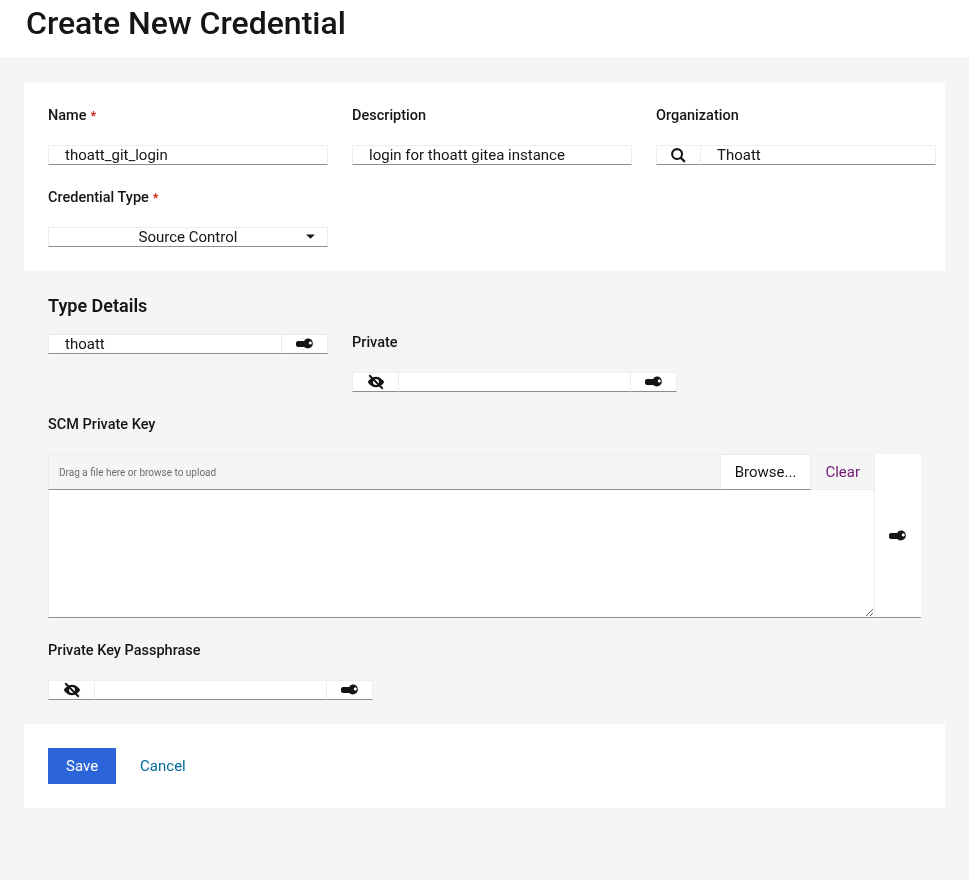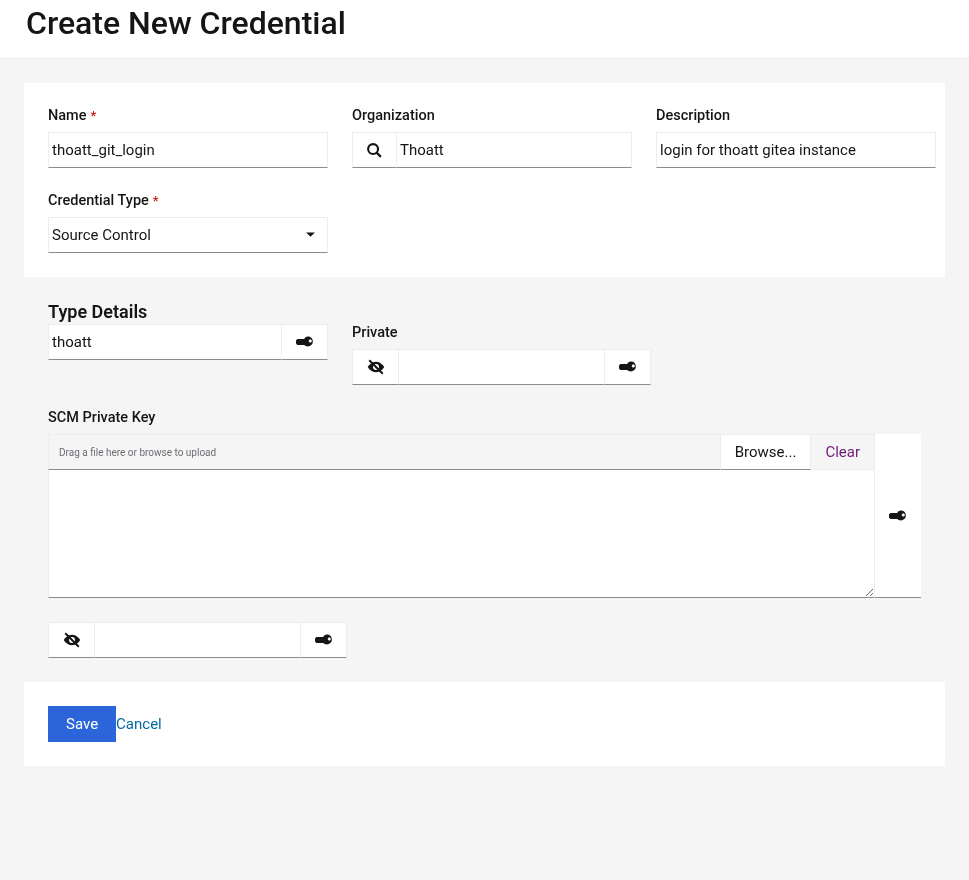--- a/index.html
+++ b/index.html
@@ -33,48 +33,49 @@
 .row {
   display: flex;
   gap: 24px;
   margin-bottom: 24px;
 }
 .row:last-child { margin-bottom: 0; margin-top: 11px; }
 .field {
   display: flex;
   flex-direction: column;
   flex: 1;
+  gap: 13px;
 }
 .field.fixed { flex: 0 0 280px; }
 .field-label {
   font-size: 14.5px;
   font-weight: 500;
   margin-bottom: 8px;
   color: #151515;
 }
 .req-star {
   color: #c9190b;
   margin-left: 4px;
   font-size: 13px;
 }
 .text-input, .select-input {
-  height: 36px;
-  border: 1px solid #ededed;
-  border-bottom: 1px solid #8a8d90;
-  background: #fff;
-  padding: 0 3px;
+  height: 20px;
+  border: 1px solid #ededed;
+  border-bottom: 1px solid #8a8d90;
+  background: #fff;
+  padding: 0 16px;
   font-size: 15px;
   color: #151515;
   outline: none;
   font-family: inherit;
 }
 .select-wrap {
   position: relative;
 }
-.select-input { width: 100%; cursor: pointer; }
+.select-input { width: 100%; cursor: pointer; text-align: center; }
 .select-caret {
   position: absolute;
   right: 12px;
   top: 50%;
   transform: translateY(-50%);
   pointer-events: none;
 }
 .lookup-wrap {
   display: flex;
   align-items: stretch;
@@ -90,21 +91,21 @@
   justify-content: center;
   cursor: pointer;
 }
 .lookup-input {
   flex: 1;
   border-left: 1px solid #ededed;
 }
 .section-heading {
   font-size: 18px;
   font-weight: 600;
-  margin-bottom: 2px;
+  margin-bottom: 18px;
 }
 .input-group {
   display: flex;
   align-items: stretch;
 }
 .addon {
   width: 46px;
   border: 1px solid #ededed;
   border-bottom: 1px solid #8a8d90;
   background: #fff;
@@ -169,20 +170,21 @@
   width: 46px;
   background: #fff;
   display: flex;
   align-items: center;
   justify-content: center;
   cursor: pointer;
   border-bottom: 1px solid #8a8d90;
 }
 .actions {
   display: flex;
+  gap: 24px;
   align-items: center;
   padding: 24px;
 }
 .btn {
   height: 36px;
   padding: 0 18px;
   font-size: 15px;
   border: none;
   cursor: pointer;
   font-family: inherit;
@@ -206,34 +208,34 @@
 <div class="outer-wrap">
   <div class="panel">
 
     <div class="panel-section">
       <div class="row">
         <div class="field fixed">
           <div class="field-label"><span>Name</span><span class="req-star">*</span></div>
           <input class="text-input" type="text" value="thoatt_git_login" style="">
         </div>
         <div class="field fixed">
+          <div class="field-label">Description</div>
+          <input class="text-input" type="text" value="login for thoatt gitea instance" style="">
+        </div>
+        <div class="field fixed">
           <div class="field-label">Organization</div>
           <div class="lookup-wrap">
             <div class="lookup-btn">
               <svg width="17" height="17" viewBox="0 0 24 24" fill="none" stroke="#151515" stroke-width="3">
                   <circle cx="10" cy="10" r="7"></circle>
                   <line x1="21" y1="21" x2="15" y2="15"></line>
                 </svg>
             </div>
             <input class="text-input lookup-input" type="text" value="Thoatt" style="">
           </div>
-        </div>
-        <div class="field fixed">
-          <div class="field-label">Description</div>
-          <input class="text-input" type="text" value="login for thoatt gitea instance" style="">
         </div>
       </div>
 
       <div class="row">
         <div class="field fixed">
           <div class="field-label"><span>Credential Type</span><span class="req-star">*</span></div>
           <div class="select-wrap">
             <input class="select-input" readonly="" value="Source Control" style="">
             <span class="select-caret">
               <svg width="11" height="7" viewBox="0 0 12 8">
@@ -296,20 +298,21 @@
               <svg width="18" height="18" viewBox="0 0 24 24" fill="#151515">
                   <path d="M14 2a6 6 0 0 0-5.65 8L2 16.35V22h5.65L14 15.65A6 6 0 1 0 14 2zm2 6a2 2 0 1 1 0-4 2 2 0 0 1 0 4z" transform="rotate(45 12 12)"></path>
                 </svg>
             </div>
           </div>
         </div>
       </div>
 
       <div class="row">
         <div class="field fixed">
+          <div class="field-label">Private Key Passphrase</div>
           <div class="input-group">
             <div class="addon left">
               <svg width="18" height="18" viewBox="0 0 24 24" fill="#151515">
                   <path d="M12 5c-7 0-11 7-11 7s4 7 11 7 11-7 11-7-4-7-11-7zm0 11a4 4 0 1 1 0-8 4 4 0 0 1 0 8z"></path>
                   <line x1="3" y1="3" x2="21" y2="21" stroke="#151515" stroke-width="2.5"></line>
                 </svg>
             </div>
             <input class="text-input" type="password" value="" style="">
             <div class="addon right">
               <svg width="18" height="18" viewBox="0 0 24 24" fill="#151515">

